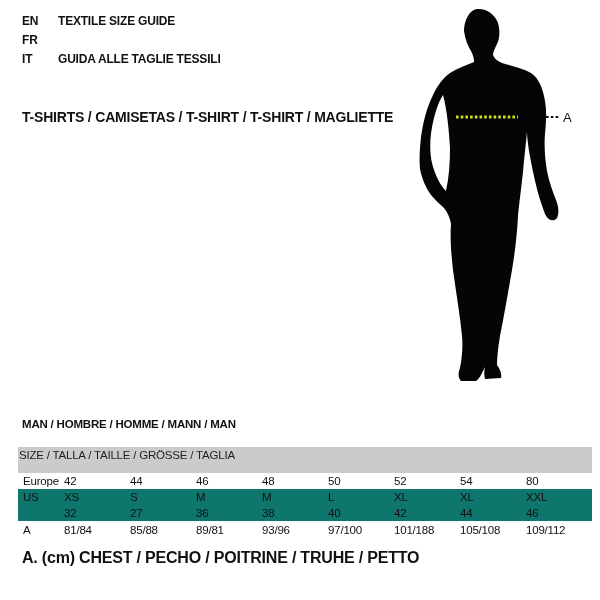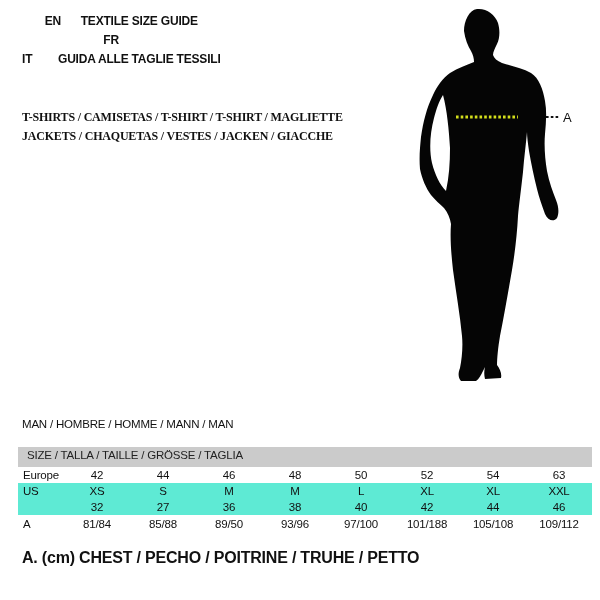--- a/index.html
+++ b/index.html
@@ -1,40 +1,40 @@
 <!DOCTYPE html>
 <html><head>
 <meta charset="utf-8">
 <style>
   html,body { margin:0; padding:0; background:#ffffff; }
   body { width:600px; height:600px; font-family:"Liberation Sans", sans-serif; color:#111; }
   .canvas { position:relative; width:600px; height:600px; background:#fff; overflow:hidden; }
 
   
   .langs { position:absolute; left:22px; top:11px; }
-  .lang-row { display:flex; height:19.4px; align-items:center; font-size:12px; font-weight:bold; letter-spacing:-0.2px;justify-content:center; }
+  .lang-row { display:flex; height:19.4px; align-items:center; font-size:12px; font-weight:bold; letter-spacing:-0.2px; }
   .lang-code { width:36px; flex:0 0 36px; }
 
   
-  .cats { position:absolute; left:22px; top:108px; font-size:12px; font-weight:bold; line-height:18.5px; letter-spacing:-0.2px;font-family:Liberation Serif, serif; }
+  .cats { position:absolute; left:22px; top:108px; font-size:14px; font-weight:bold; line-height:18.5px; letter-spacing:-0.2px; }
 
   
   .figure { position:absolute; left:390px; top:0; width:210px; height:410px; }
 
   
-  .section-title { position:absolute; left:22px; top:418px; font-size:11.5px; font-weight:normal; letter-spacing:-0.2px; }
+  .section-title { position:absolute; left:22px; top:418px; font-size:11.5px; font-weight:bold; letter-spacing:-0.2px; }
 
   
   .size-table { position:absolute; left:18px; top:447px; width:574px; font-size:11.5px; letter-spacing:-0.2px; }
-  .size-table-header { height:20px; line-height:17px; background:#cbcbcb; padding-left:9px; color:#222; }
+  .size-table-header { height:26px; line-height:17px; background:#cbcbcb; padding-left:1px; color:#222; }
   .trow { display:grid; grid-template-columns:46px repeat(8, 66px); align-items:center; height:16px; }
-  .trow.alt { background:#5eead4; }
+  .trow.alt { background:#0f766e; }
   .trow.last { height:18px; }
   .tlabel { padding-left:5px; text-align:left; }
-  .tcell { text-align:center; }
+  .tcell { }
 
   
   .footnote { position:absolute; left:22px; top:549px; font-size:16px; font-weight:bold; letter-spacing:-0.2px; }
 </style>
 </head>
 <body>
 
 <div class="canvas">
 
   <div class="langs">
@@ -46,21 +46,20 @@
       <span class="lang-code">FR</span>
     </div>
     <div class="lang-row">
       <span class="lang-code">IT</span>
       <span class="lang-label">GUIDA ALLE TAGLIE TESSILI</span>
     </div>
   </div>
 
   <div class="cats">
     <div>T-SHIRTS / CAMISETAS / T-SHIRT / T-SHIRT / MAGLIETTE</div>
-    <div>JACKETS / CHAQUETAS / VESTES / JACKEN / GIACCHE</div>
   </div>
 
   <div class="figure">
     <svg width="210" height="410" viewBox="0 0 210 410" xmlns="http://www.w3.org/2000/svg">
       <path fill="#050505" fill-rule="evenodd" d="M 87 9
                C 96 8 105 14 108 23
                C 110 30 110 38 107 44
                C 105 48 103 52 103 55
                C 104 58 107 61 112 63
                C 122 66 132 68 141 73
@@ -119,21 +118,21 @@
 
     <div class="trow">
       <div class="tlabel">Europe</div>
       <div class="tcell">42</div>
       <div class="tcell">44</div>
       <div class="tcell">46</div>
       <div class="tcell">48</div>
       <div class="tcell">50</div>
       <div class="tcell">52</div>
       <div class="tcell">54</div>
-      <div class="tcell">63</div>
+      <div class="tcell">80</div>
     </div>
 
     <div class="trow alt">
       <div class="tlabel">US</div>
       <div class="tcell">XS</div>
       <div class="tcell">S</div>
       <div class="tcell">M</div>
       <div class="tcell">M</div>
       <div class="tcell">L</div>
       <div class="tcell">XL</div>
@@ -150,21 +149,21 @@
       <div class="tcell">40</div>
       <div class="tcell">42</div>
       <div class="tcell">44</div>
       <div class="tcell">46</div>
     </div>
 
     <div class="trow last">
       <div class="tlabel">A</div>
       <div class="tcell">81/84</div>
       <div class="tcell">85/88</div>
-      <div class="tcell">89/50</div>
+      <div class="tcell">89/81</div>
       <div class="tcell">93/96</div>
       <div class="tcell">97/100</div>
       <div class="tcell">101/188</div>
       <div class="tcell">105/108</div>
       <div class="tcell">109/112</div>
     </div>
   </div>
 
   <div class="footnote">A. (cm) CHEST / PECHO / POITRINE / TRUHE / PETTO</div>
 

